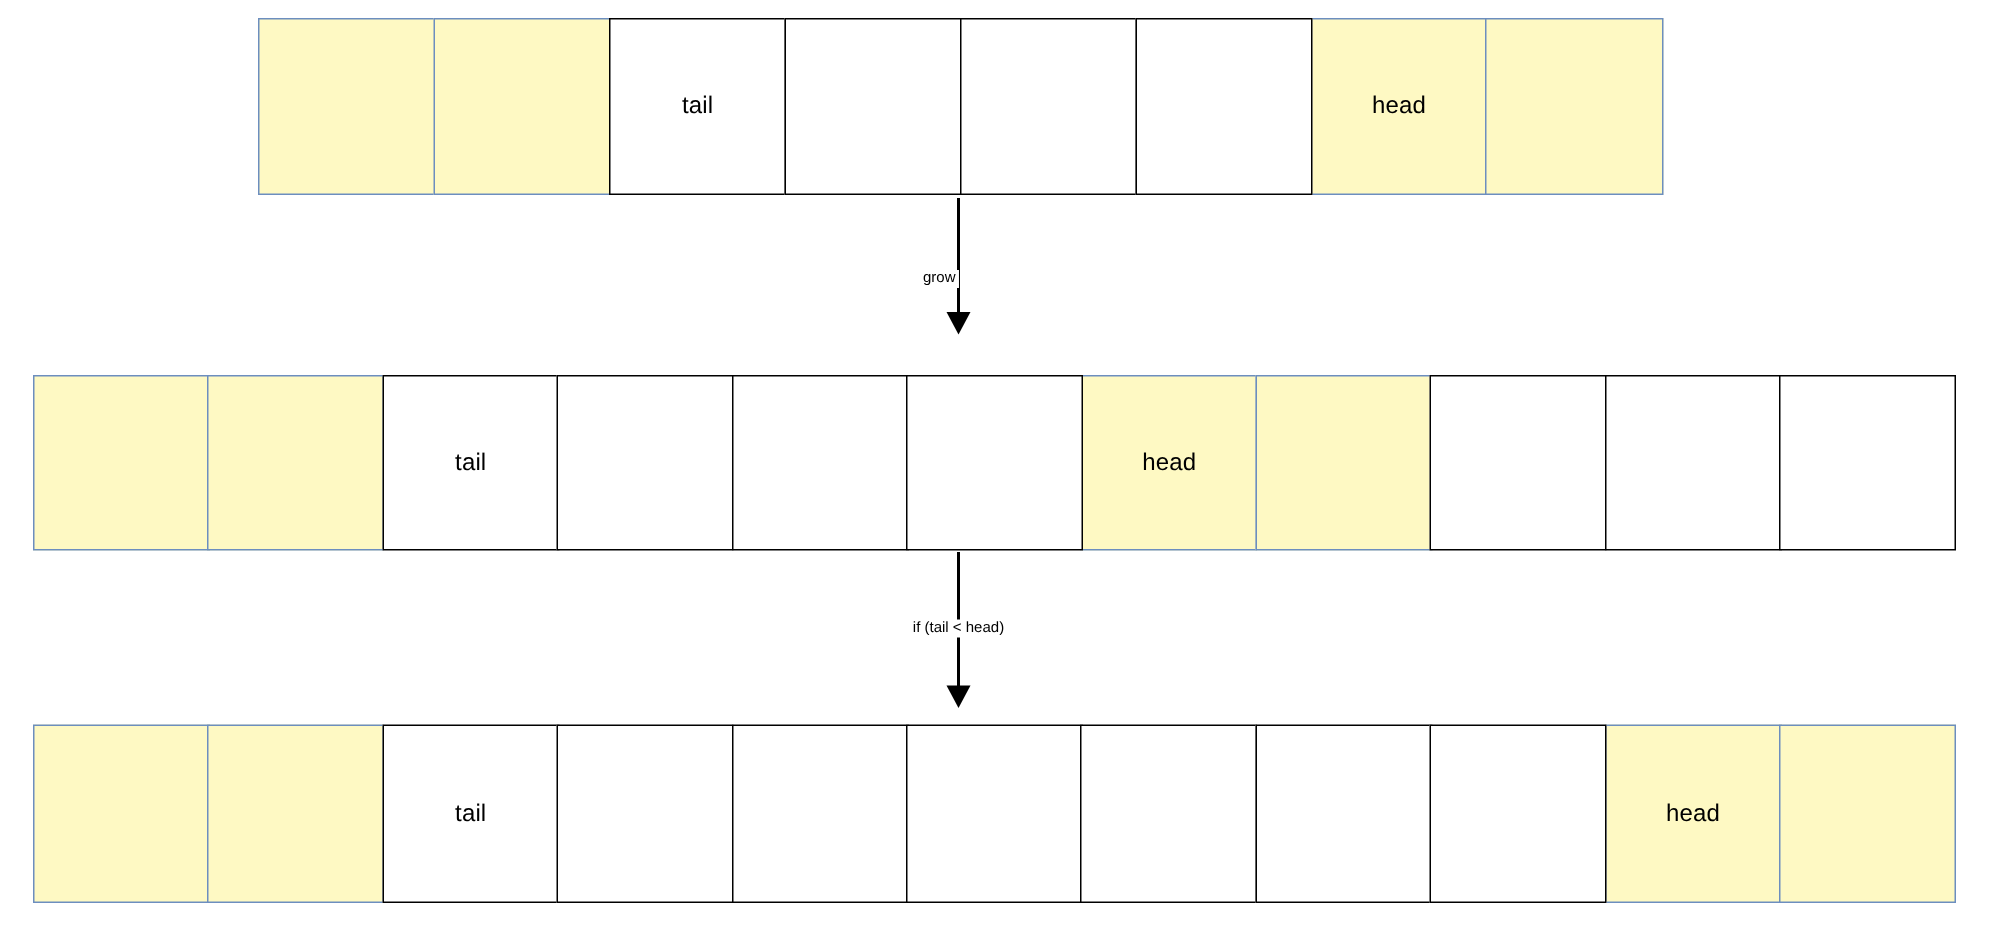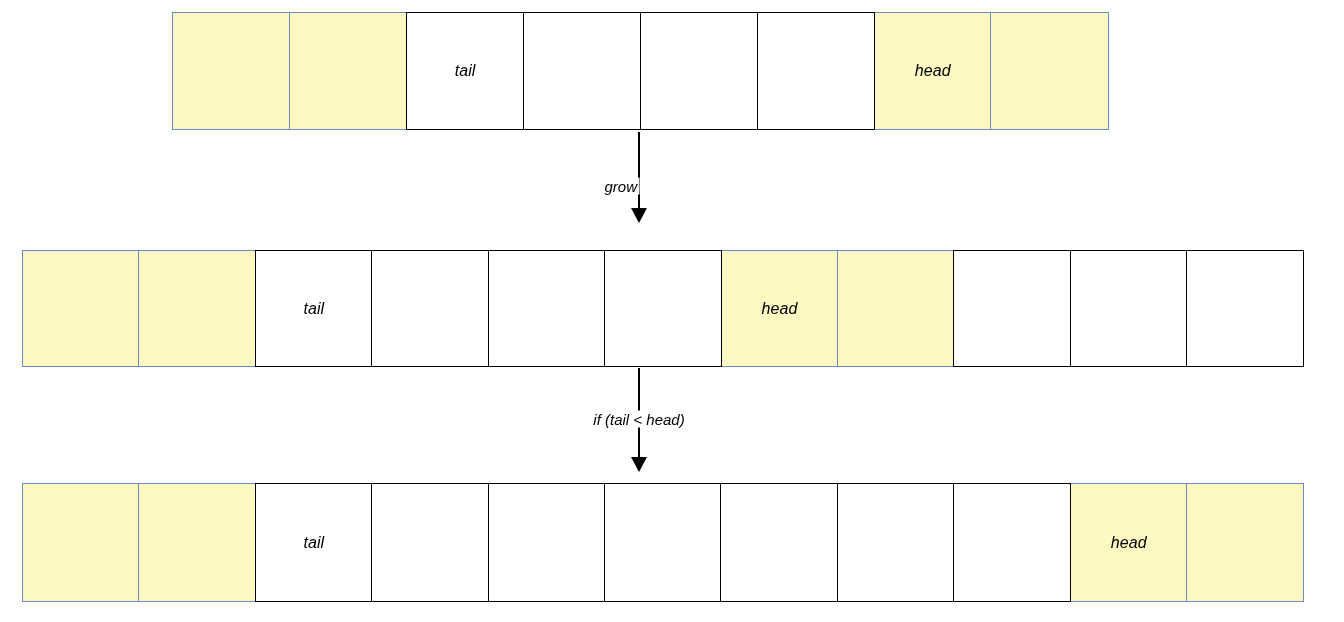--- a/index.html
+++ b/index.html
@@ -13,21 +13,20 @@
     position: relative;
     font-family: "Liberation Sans", sans-serif;
     overflow: hidden;
   }
   #canvas {
     position: absolute;
     left: 0;
     top: 0;
     width: 1344px;
     height: 622px;
-    font-style: italic;
   }
   .row {
     position: absolute;
     display: flex;
   }
   .cell {
     box-sizing: border-box;
     display: flex;
     align-items: center;
     justify-content: center;
@@ -57,21 +56,21 @@
 
   .connector {
     position: absolute;
   }
   .connector svg {
     display: block;
     overflow: visible;
   }
   .connector-label {
     position: absolute;
-    font-size: 15px;
+    font-size: 10px;
     line-height: 1;
     color: #000000;
     background: #ffffff;
     padding: 1px 3px;
     white-space: nowrap;
     transform: translate(-50%, -50%);
   }
 </style>
 </head>
 <body>

